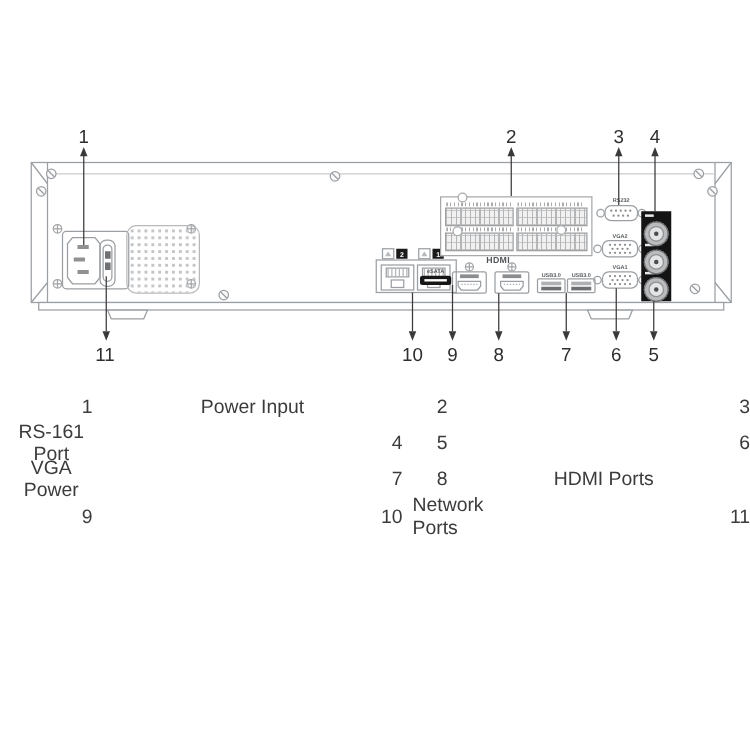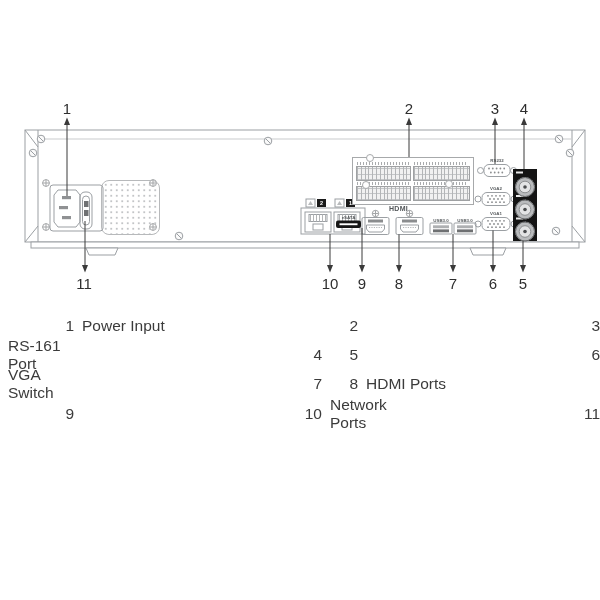--- a/index.html
+++ b/index.html
@@ -31,21 +31,21 @@
   .tstrip{position:absolute;height:13px;border:1px solid #9fa1a3;background-color:#f1f1f1;
     background-image:repeating-linear-gradient(90deg,#b3b5b7 0 1px,transparent 1px 3.8px),
                      repeating-linear-gradient(0deg,#c4c6c8 0 1px,transparent 1px 5.5px);}
   .thole{position:absolute;width:6px;height:6px;border:1px solid #a7a9ab;border-radius:50%;background:#fff;}
 
   
   #legend{position:absolute;left:0;top:311px;width:600px;display:grid;
     grid-template-columns:74px 248px 36px 1fr;grid-auto-rows:29.4px;align-items:center;
     color:#3b3b3b;font-size:15.5px;font-weight:500;}
   #legend .num{text-align:right;}
-  #legend .lbl{padding-left:8px;}
+  #legend .lbl{padding-left:8px;text-align:center;}
 </style>
 </head>
 <body>
 
 <div id="page">
 
   <svg id="diagram-svg" width="600" height="310" viewBox="0 0 600 310">
 
     <g>
       <rect class="thinfill" x="25" y="130" width="560" height="112"></rect>
@@ -378,21 +378,21 @@
     <span class="num">1</span>
     <span class="lbl">Power Input</span>
     <span class="num">2</span>
 
     <span class="num">3</span>
     <span class="lbl">RS-161 Port</span>
     <span class="num">4</span>
 
     <span class="num">5</span>
     <span class="num">6</span>
-    <span class="lbl">VGA Switch</span>
+    <span class="lbl">VGA Power</span>
 
     <span class="num">7</span>
     <span class="num">8</span>
     <span class="lbl">HDMI Ports</span>
 
     <span class="num">9</span>
     <span class="num">10</span>
     <span class="lbl">Network Ports</span>
 
     <span class="num">11</span>

